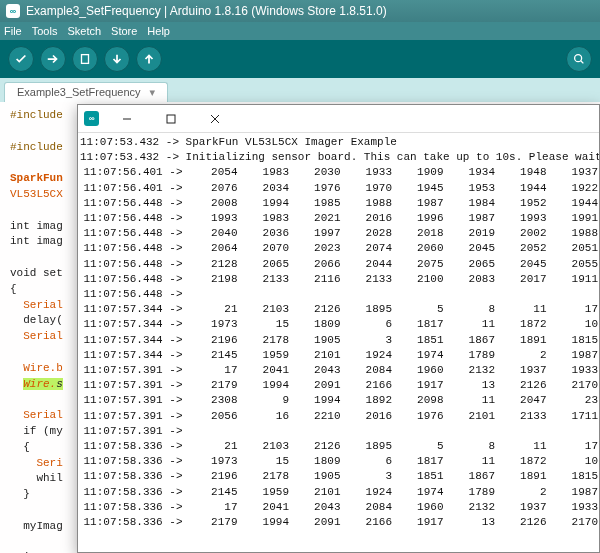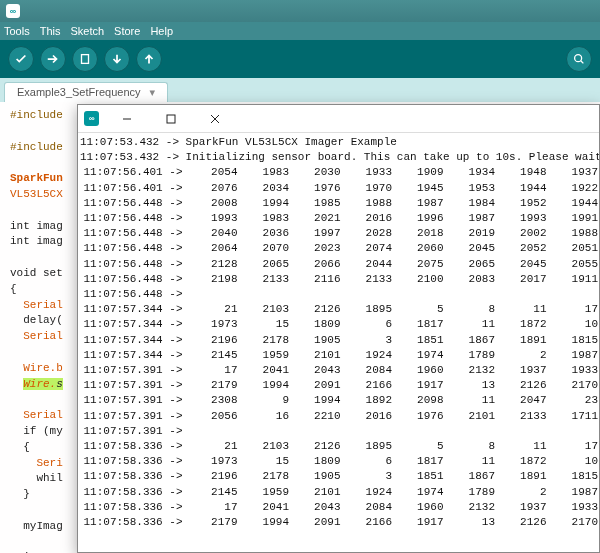--- a/index.html
+++ b/index.html
@@ -50,25 +50,26 @@
   .sw-cell { width:51.5px; text-align:right; }
   .sw-textline { padding-left:2px;}
 </style>
 </head>
 <body>
 
 <div class="ide-titlebar">
   <span class="logo">
       <span>∞</span>
     </span>
+  <span class="title">Example3_SetFrequency | Arduino 1.8.16 (Windows Store 1.8.51.0)</span>
 </div>
 
 <div class="ide-menubar">
+  <span>File</span>
   <span>Tools</span>
-  <span>This</span>
   <span>Sketch</span>
   <span>Store</span>
   <span>Help</span>
 </div>
 
 <div class="ide-toolbar">
   <div class="tb-btn">
       <svg viewBox="0 0 16 16">
         <path d="M3 8 l3 3 l7 -7" fill="none" stroke="#fff" stroke-width="2"></path>
       </svg>

